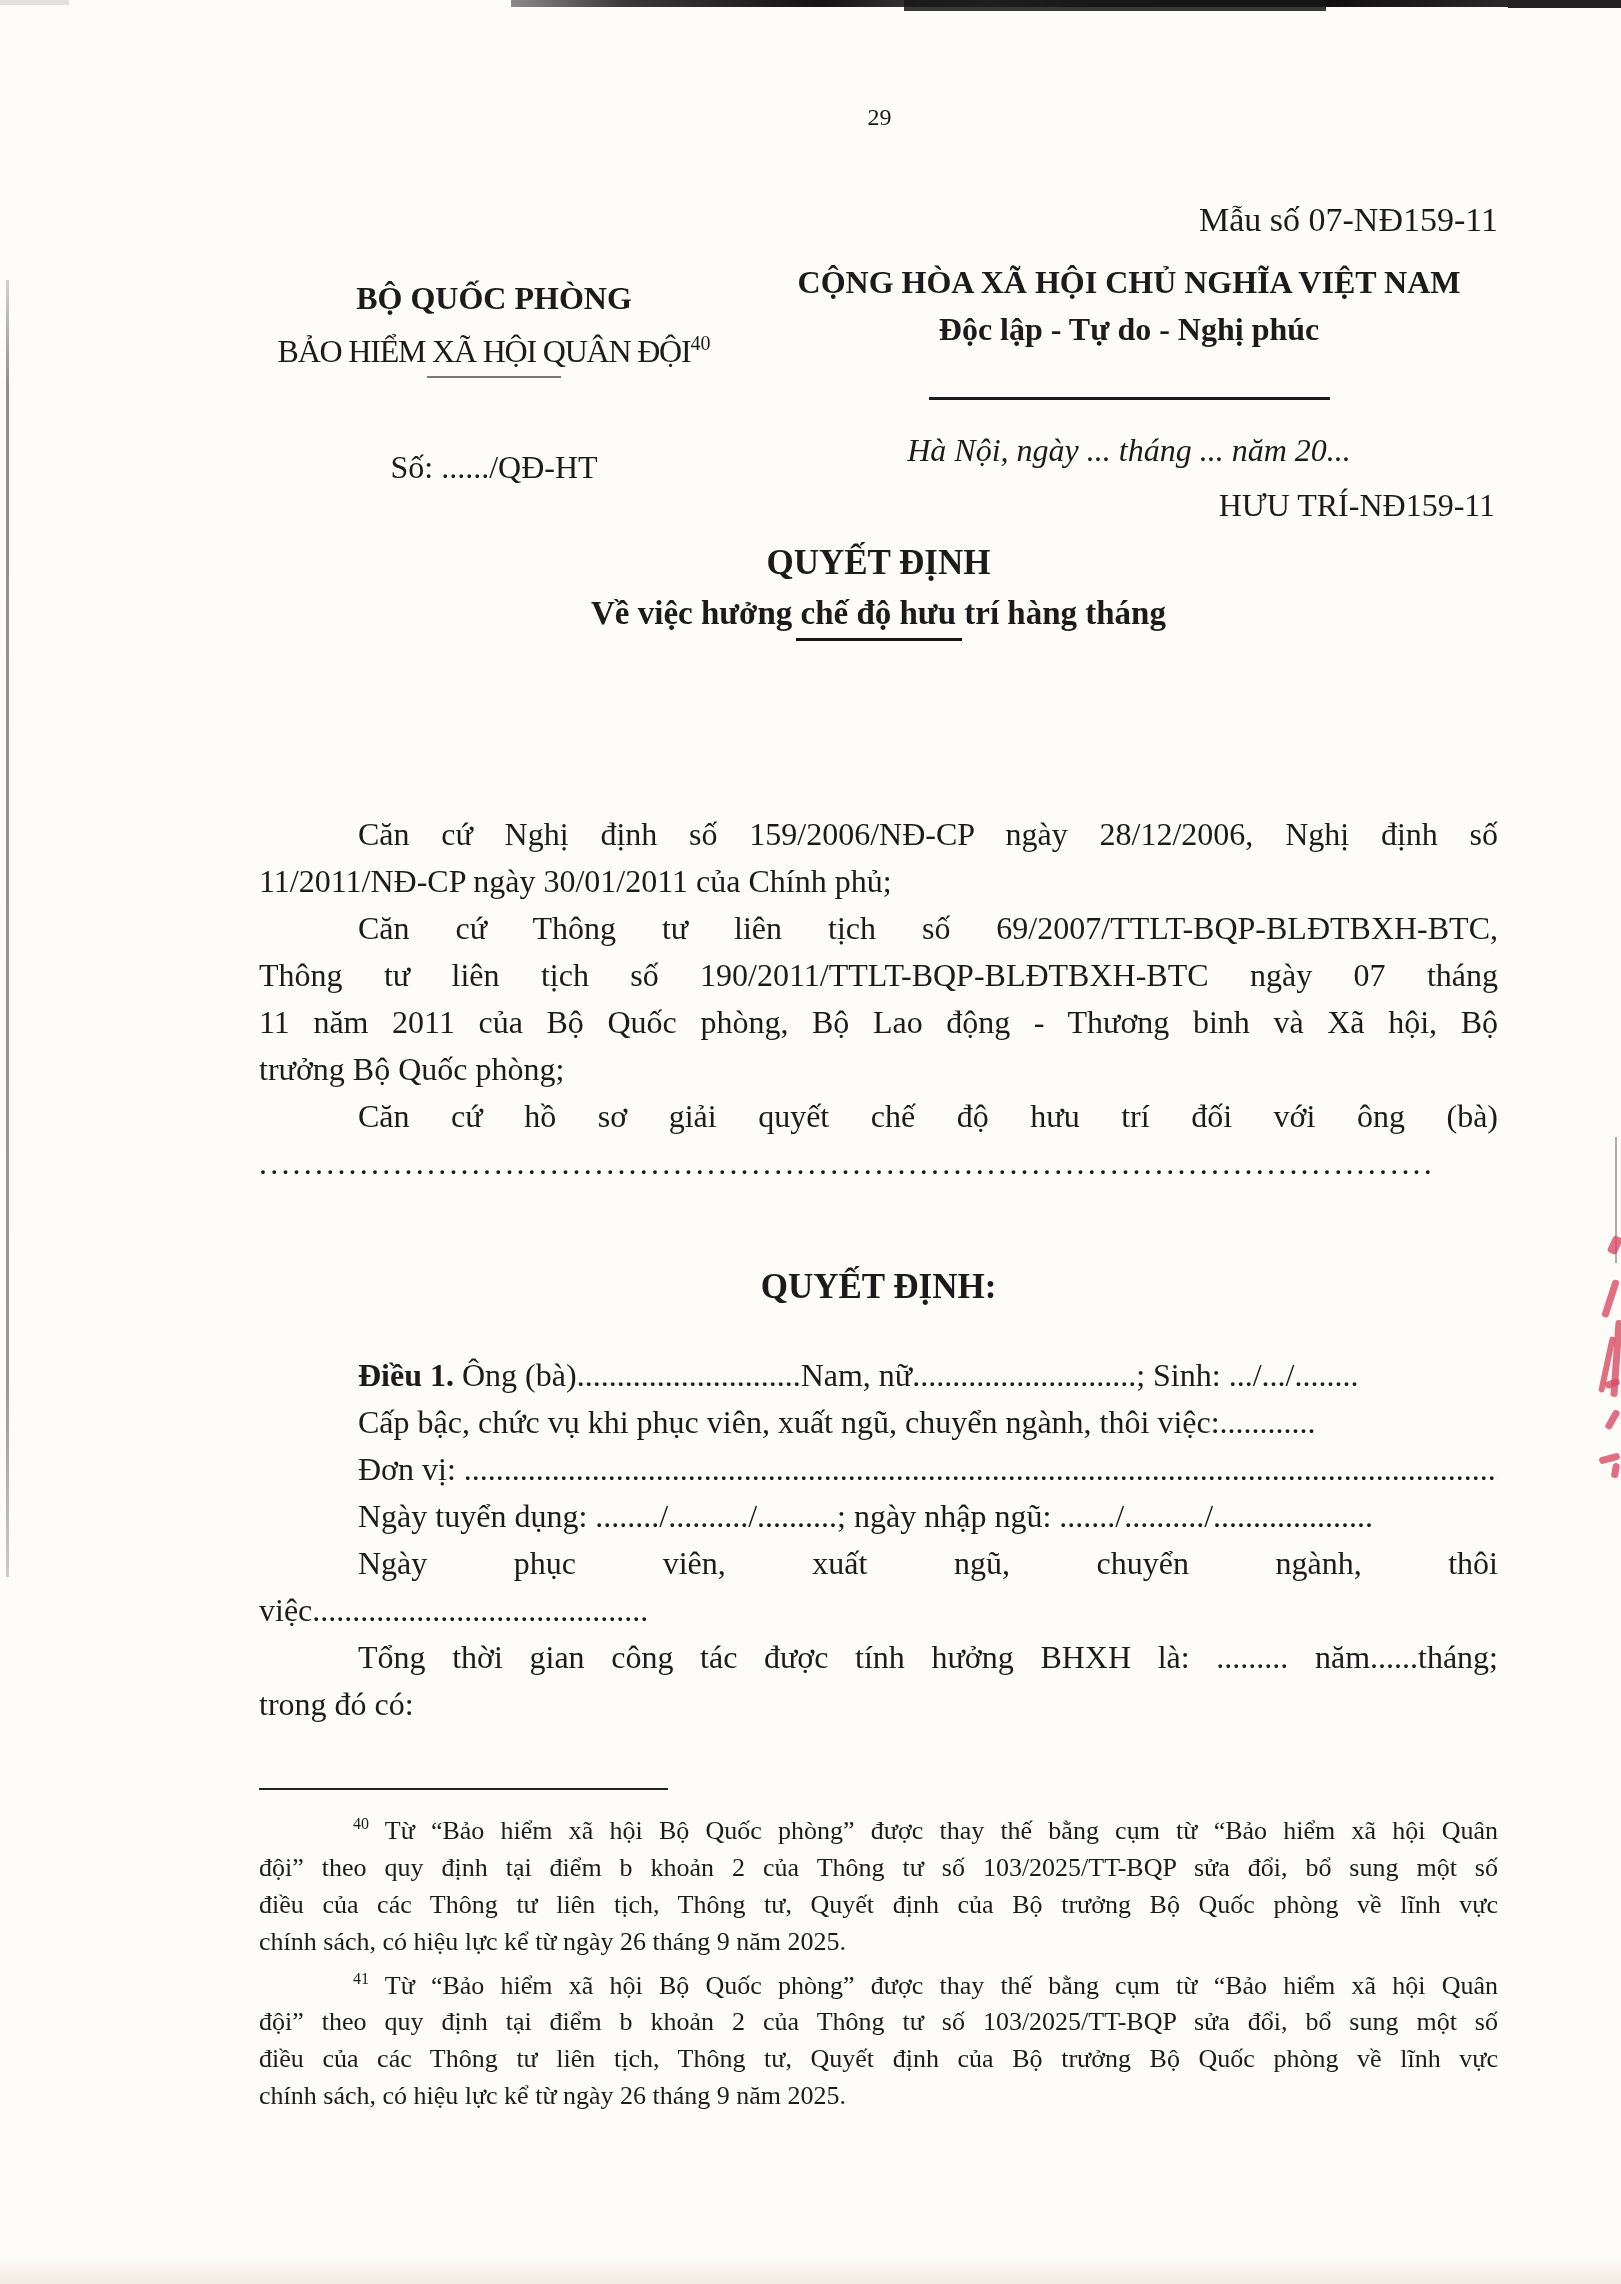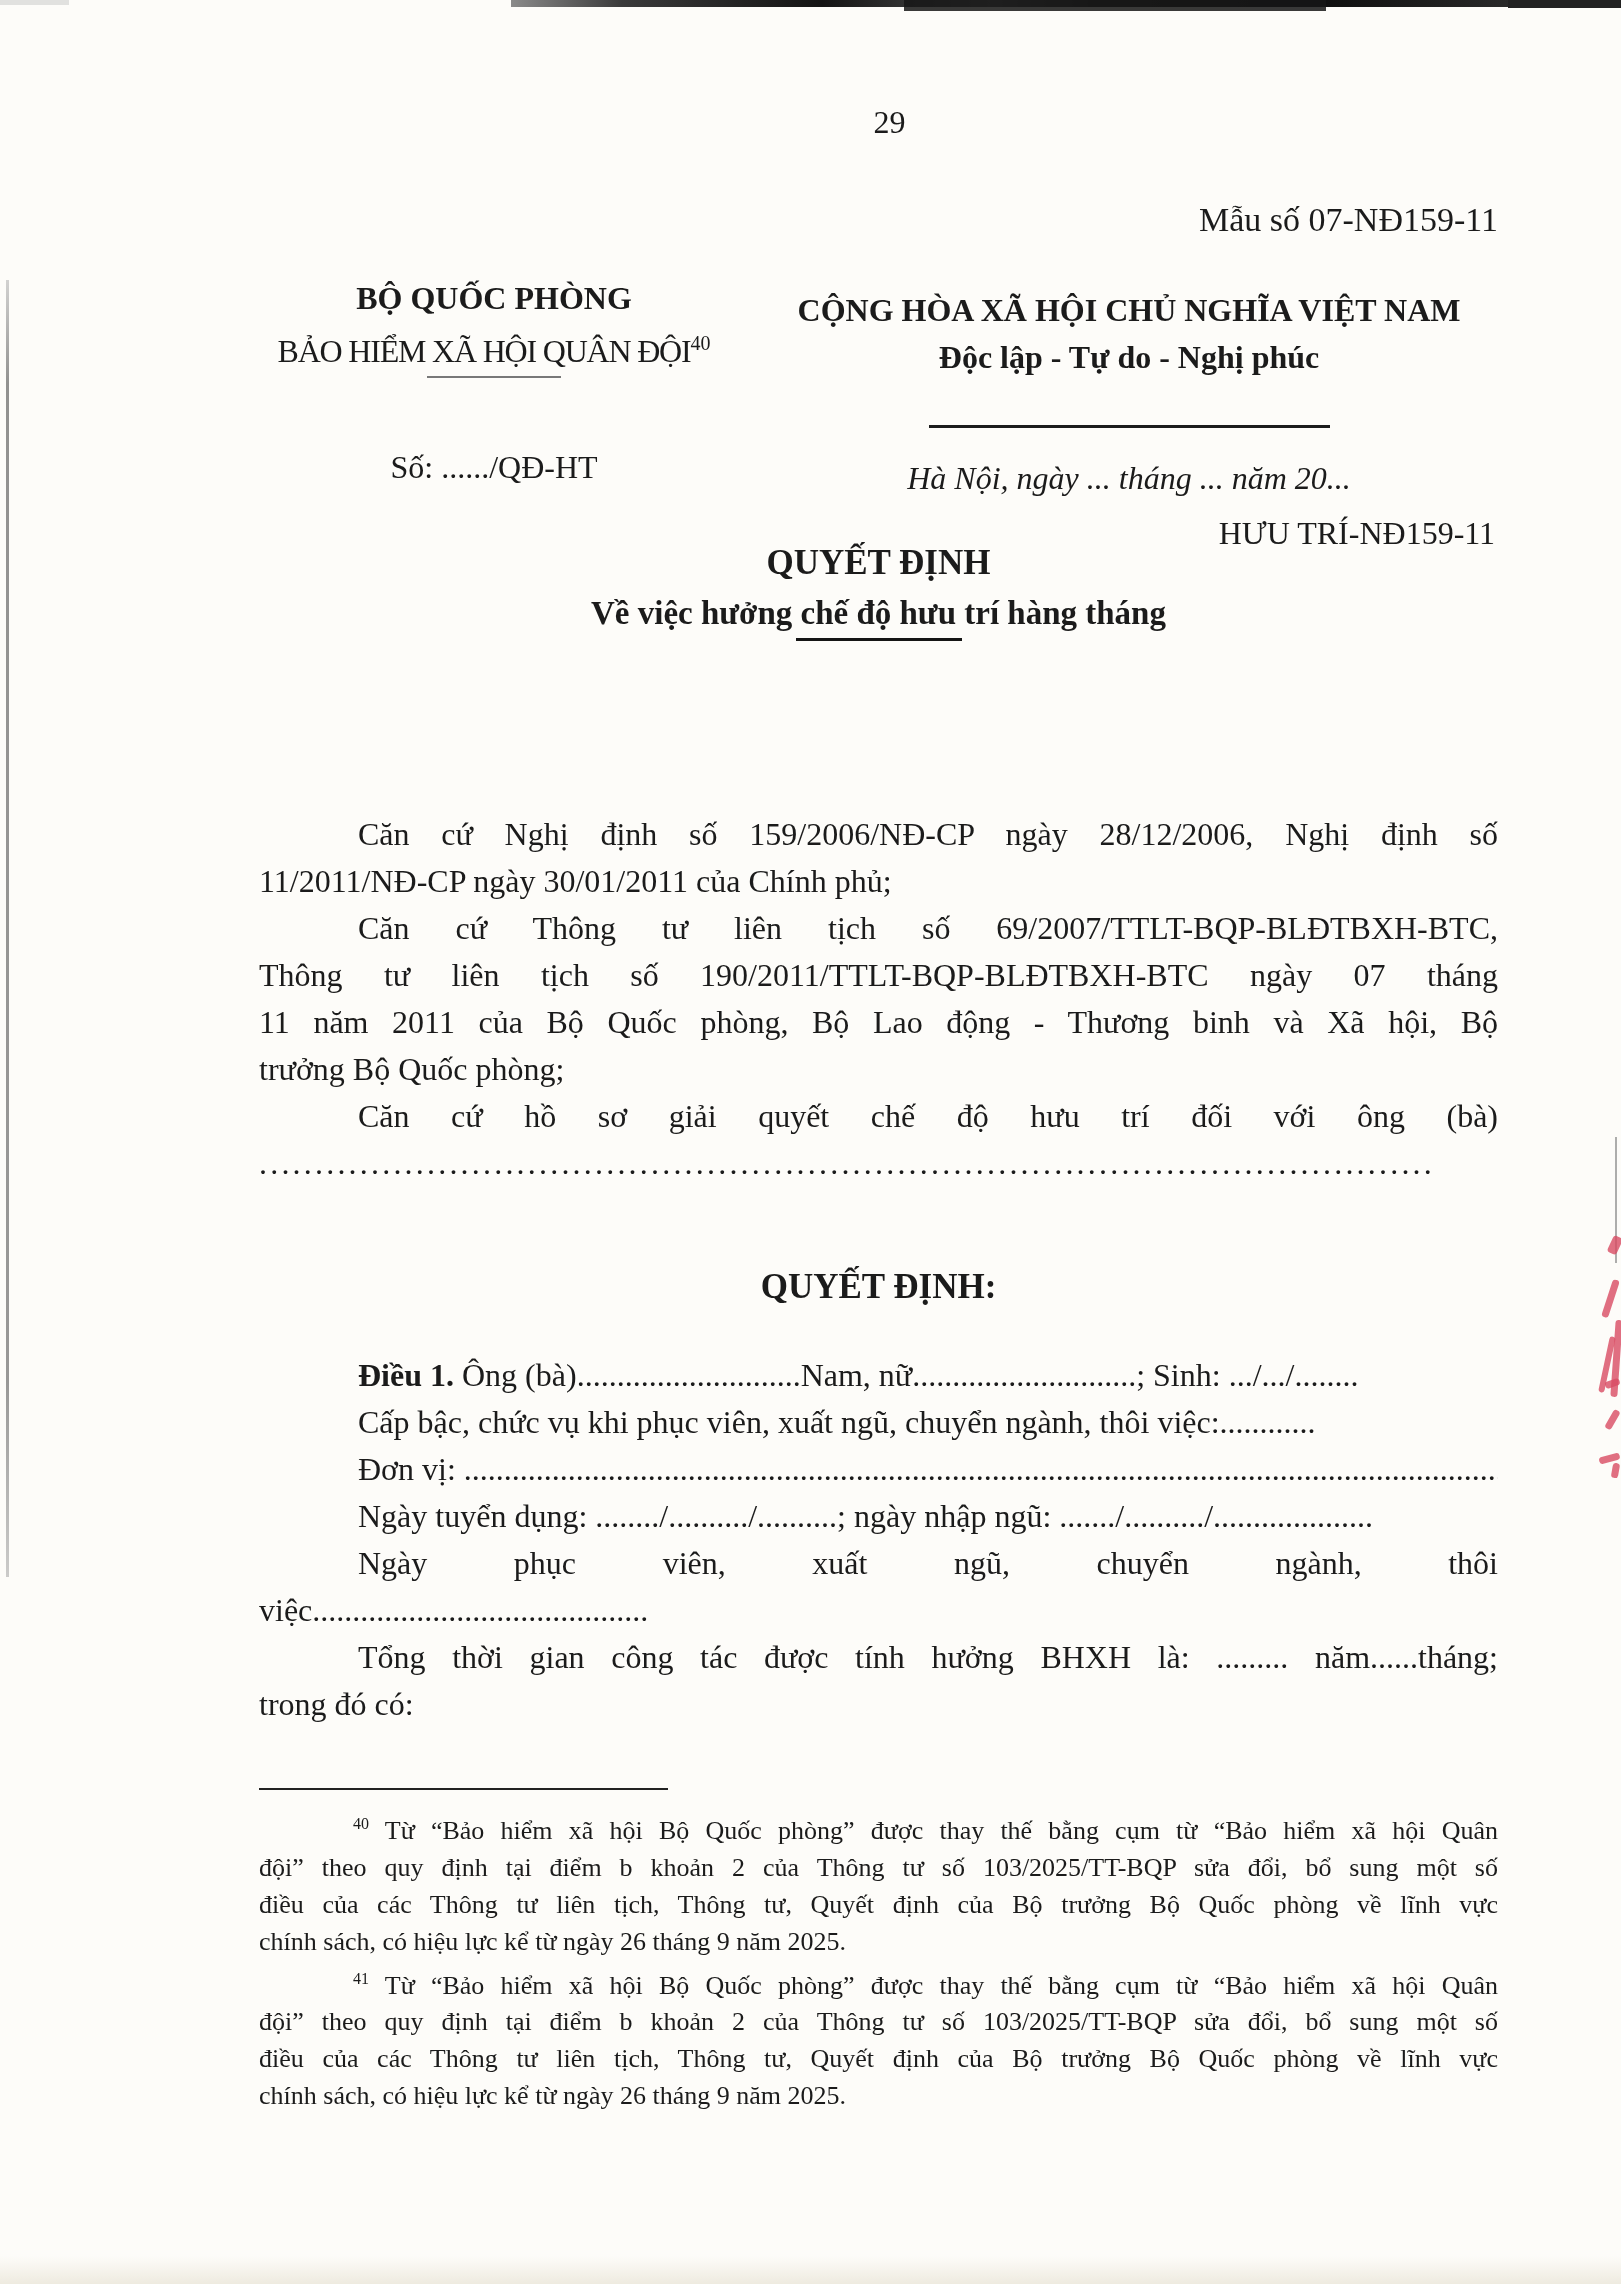--- a/index.html
+++ b/index.html
@@ -23,29 +23,29 @@
   .top-line-end{left:1508px;top:0;width:114px;height:8px;background:#222;}
   .top-left-bar{left:0;top:0;width:69px;height:4.9px;background:#cbcbcb;opacity:.55;}
   .left-edge{left:5.7px;top:280px;width:3.2px;height:1297px;opacity:.6;
     background:linear-gradient(#b5b5b5,#4a4a4a 8%,#555 85%,#aaa);}
   .gray-right{left:1615px;top:1137px;width:2.4px;height:126px;background:#999;opacity:.8;}
   .red{position:absolute;background:#d84b63;opacity:.8;border-radius:3.2px;}
   .bottom-shade{left:0;bottom:0;width:1622px;height:27.6px;
     background:linear-gradient(rgba(236,232,221,0),rgba(226,220,203,.55));}
 
   
-  .pageno{left:270px;top:104px;width:1239px;font-size:32px;}
+  .pageno{left:260px;top:104px;width:1239px;font-size:24px;}
   .formcode{left:892px;top:201px;width:606px;text-align:right;padding-right:8px;font-size:34px;}
   .hleft{left:259px;top:280px;width:470px;text-align:center;}
   .org1{font-size:32px;font-weight:bold;line-height:37px;}
   .org2{font-size:32px;line-height:37px;margin-top:8px;letter-spacing:-1.2px;white-space:nowrap;}
   .org2 sup{font-size:20px;letter-spacing:0;}
   .org-underline{width:134px;margin:6.5px auto 0;border-top:2.4px solid #787878;}
   .docnum{font-size:32px;margin-top:71px;}
-  .hright{left:758px;top:292px;width:742px;text-align:center;}
+  .hright{left:758px;top:264px;width:742px;text-align:center;}
   .nat{font-size:32px;font-weight:bold;line-height:37px;white-space:nowrap;}
   .motto{font-size:32px;font-weight:bold;line-height:37px;margin-top:9.7px;white-space:nowrap;}
   .motto-rule{width:401px;margin:49px auto 0;border-top:3.2px solid #1c1c1c;}
   .pdate{font-size:32px;line-height:37px;margin-top:32px;font-style:italic;white-space:nowrap;}
   .dcode{font-size:32px;line-height:37px;margin-top:18px;text-align:right;padding-right:4.9px;}
 
   
   .titleblk{left:259px;top:544px;width:1239px;text-align:center;}
   .t1{font-size:35px;font-weight:bold;line-height:38px;}
   .t1 sup{font-size:22px;}

